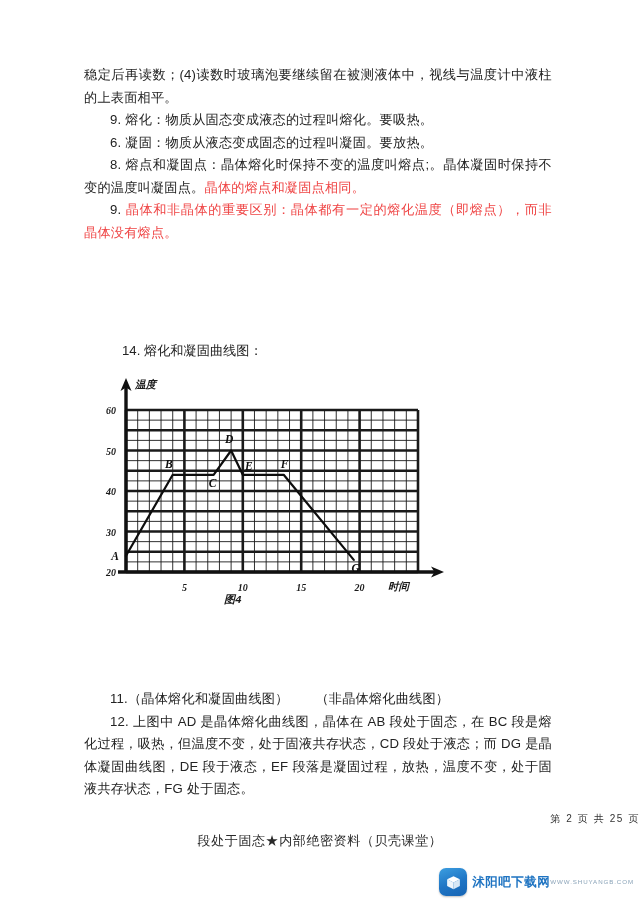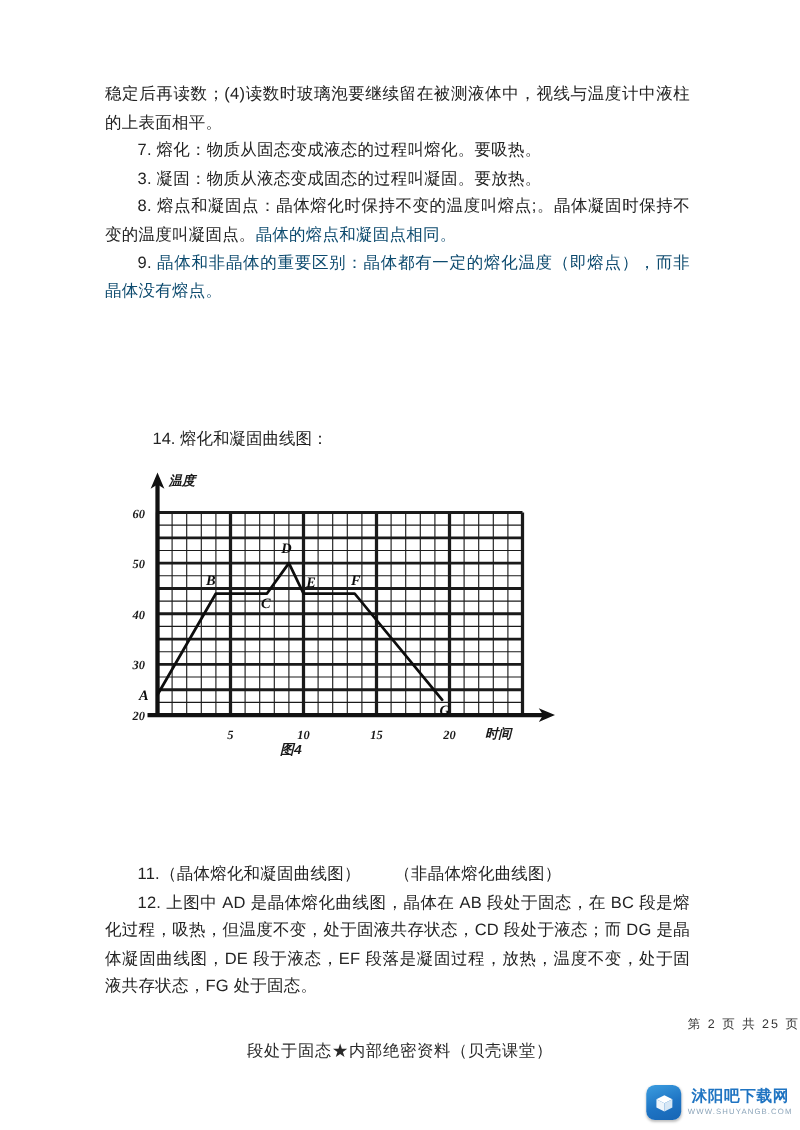--- a/index.html
+++ b/index.html
@@ -19,21 +19,21 @@
     position:absolute;
     left:84px; top:64px; width:468px;
     font-size:13.2px;
     line-height:22.5px;
     letter-spacing:.2px;
     text-align:justify;
     color:#232323;
   }
   .para{margin:0 0 0 0;}
   .indent{text-indent:26px;}
-  .red{color:#0c4a6e;font-family:Liberation Serif, serif;}
+  .red{color:#ef4444;font-family:Liberation Serif, serif;}
   .blk{color:#232323;}
 
   
   .fig-heading{
     position:absolute;left:122px;top:341px;
     font-size:13.2px;line-height:20px;color:#232323;
   }
 
   
   .chart-wrap{
@@ -74,37 +74,37 @@
   .wm{
     position:absolute;right:6px;bottom:8px;
     display:flex;align-items:center;gap:5px;
   }
   .wm-badge{
     width:28px;height:28px;border-radius:7px;
     background:linear-gradient(160deg,#3c9ee0 0%,#1e74c4 55%,#1765b4 100%);
     display:flex;align-items:center;justify-content:center;
     box-shadow:0 1px 2px rgba(0,0,0,.25);
   }
-  .wm-text{display:flex;flex-direction:column;line-height:1;align-items:center;}
+  .wm-text{display:flex;flex-direction:row;line-height:1;}
   .wm-title{
     font-size:12.5px;font-weight:bold;color:#1f74c2;letter-spacing:.5px;
   }
   .wm-url{
     font-size:6.2px;color:#8aa3b8;letter-spacing:.9px;margin-top:3px;
   }
 </style>
 </head>
 <body>
 
 <div class="page">
 
   <div class="textblock" id="tb-top">
       <p class="para"><span class="blk">稳定后再读数；(4)读数时玻璃泡要继续留在被测液体中，视线与温度计中液柱的上表面相平。</span></p>
-      <p class="para indent"><span class="blk">7. 熔化：物质从固态变成液态的过程叫熔化。要吸热。</span></p>
-      <p class="para indent"><span class="blk">3. 凝固：物质从液态变成固态的过程叫凝固。要放热。</span></p>
+      <p class="para indent"><span class="blk">9. 熔化：物质从固态变成液态的过程叫熔化。要吸热。</span></p>
+      <p class="para indent"><span class="blk">6. 凝固：物质从液态变成固态的过程叫凝固。要放热。</span></p>
       <p class="para indent"><span class="blk">8. 熔点和凝固点：晶体熔化时保持不变的温度叫熔点;。晶体凝固时保持不变的温度叫凝固点。</span><span class="red">晶体的熔点和凝固点相同。</span></p>
       <p class="para indent"><span class="blk">9. </span><span class="red">晶体和非晶体的重要区别：晶体都有一定的熔化温度（即熔点），而非晶体没有熔点。</span></p>
     </div>
 
   <div class="fig-heading">14. 熔化和凝固曲线图：</div>
 
   <div class="chart-wrap">
     <svg id="chart-svg" width="345" height="240" viewBox="0 0 345 240">
         <line x1="26.00" y1="38" x2="26.00" y2="200" stroke="#1a1a1a" stroke-width="2.6"></line>
         <line x1="37.68" y1="38" x2="37.68" y2="200" stroke="#1a1a1a" stroke-width="0.9"></line>

